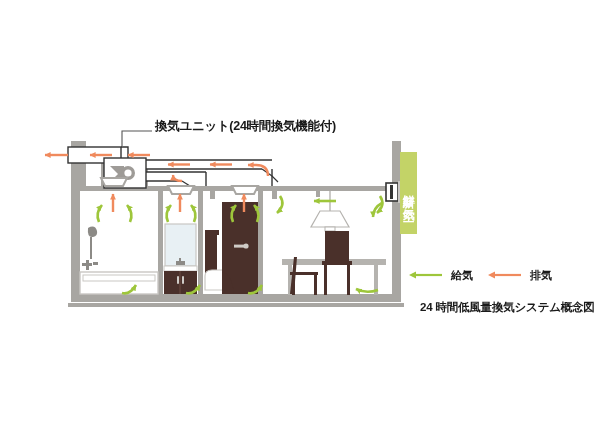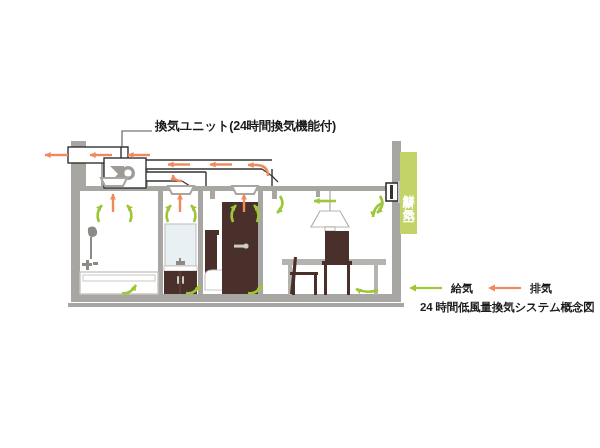--- a/index.html
+++ b/index.html
@@ -12,21 +12,21 @@
   .lbl-title{
     position:absolute;left:155px;top:118px;font-size:12.5px;font-weight:700;color:#1a1a1a;
     letter-spacing:-0.3px;white-space:nowrap;
   }
   .lbl-fresh{
     position:absolute;left:400px;top:152px;width:17px;height:82px;background:#c3d367;
     color:#ffffff;font-size:12px;font-weight:700;line-height:16.4px;text-align:center;
     writing-mode:vertical-rl;text-orientation:upright;letter-spacing:0px;
     display:flex;align-items:center;justify-content:center;
   }
-  .legend{position:absolute;left:408px;top:278px;width:180px;height:46px;text-align:center;}
+  .legend{position:absolute;left:408px;top:265px;width:180px;height:46px;text-align:center;}
   .legend-row{display:flex;align-items:center;height:20px;font-size:11px;color:#1a1a1a;font-weight:700;}
   .legend-item{display:flex;align-items:center;margin-right:14px;}
   .leg-txt{margin-left:7px;white-space:nowrap;}
   .caption{
     position:absolute;left:408px;top:300px;font-size:11.5px;color:#1a1a1a;font-weight:700;
     white-space:nowrap;letter-spacing:-0.2px;margin-left:12px;
   }
 </style>
 </head>
 <body>

